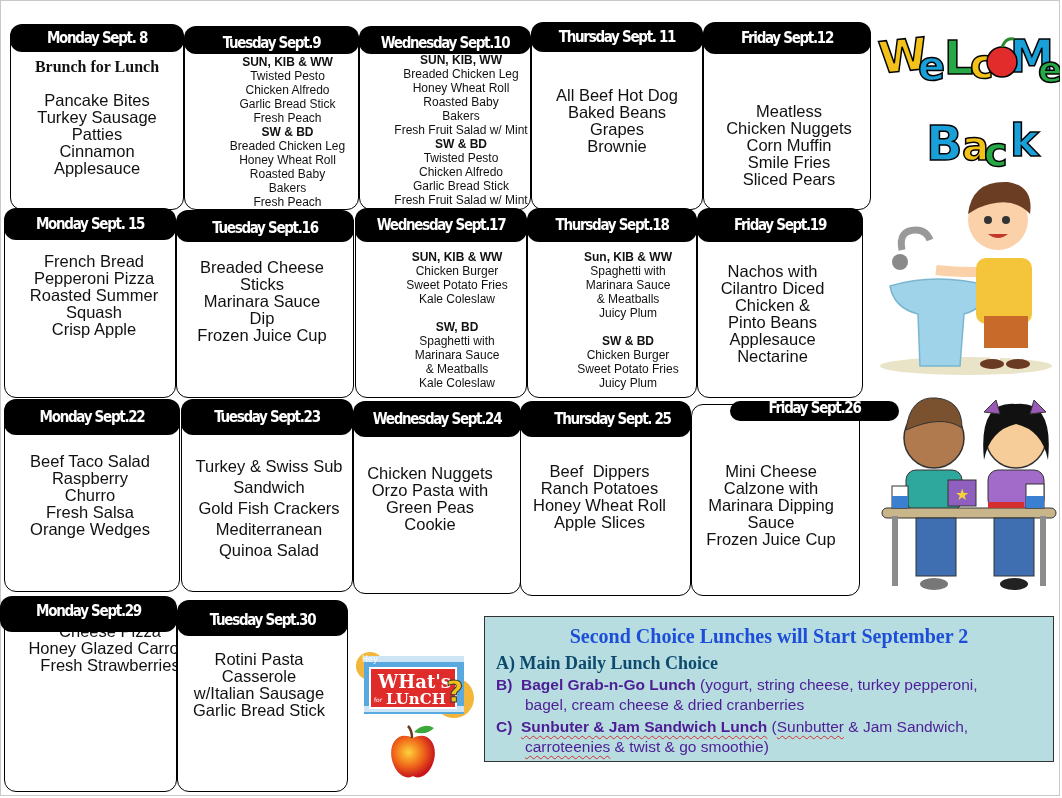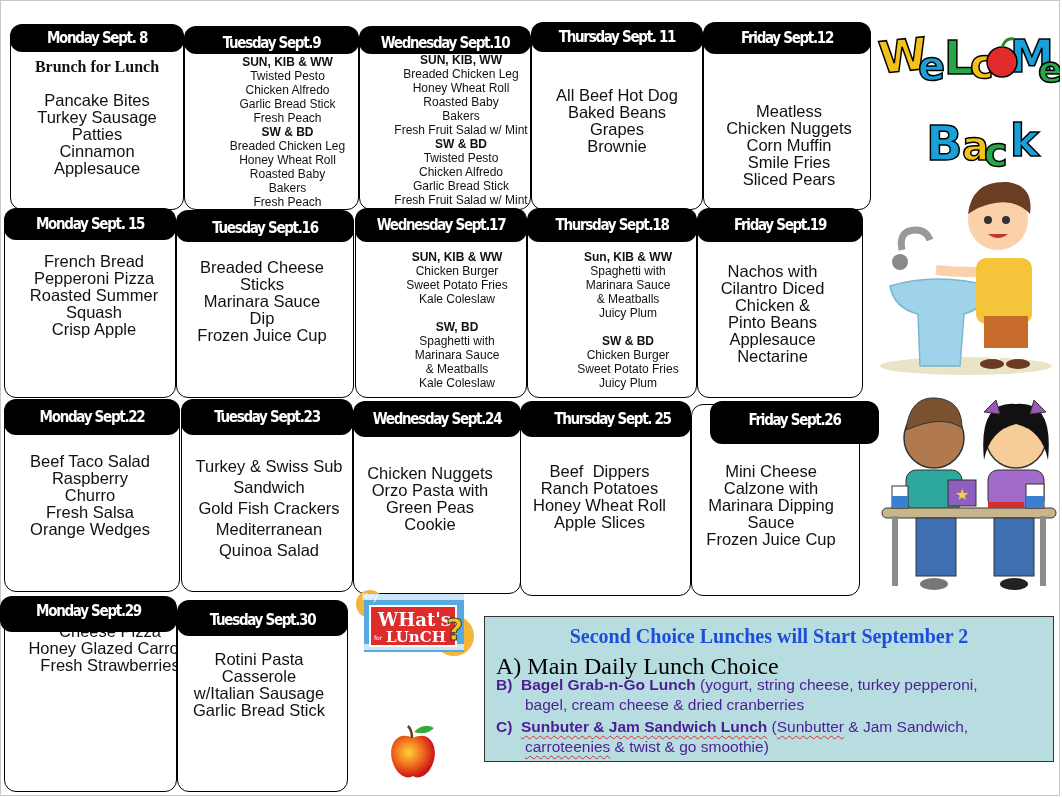--- a/index.html
+++ b/index.html
@@ -43,21 +43,21 @@
   .info-box {
     position: absolute; left: 484px; top: 616px; width: 570px; height: 146px;
     background: #b7dde1; border: 1px solid #333; box-sizing: border-box;
   }
   .info-title {
     position: absolute; left: 0; right: 0; top: 8px; text-align: center;
     font-family: "Liberation Serif", serif; font-weight: bold; font-size: 20px; color: #1d4ed8;
   }
   .info-a {
     position: absolute; left: 11px; top: 36px;
-    font-family: "Liberation Serif", serif; font-weight: normal; font-size: 24px; color: #000000;
+    font-family: "Liberation Serif", serif; font-weight: bold; font-size: 18px; color: #0c4a6e;
   }
   .info-line {
     position: absolute; left: 11px; font-size: 15.5px; color: #4c1d95; line-height: 20px;
   }
   .info-line b { font-weight: bold; }
   .info-line .cont { padding-left: 29px; display: block; }
   .spell { text-decoration: underline wavy #d03030; text-decoration-thickness: 1px; text-underline-offset: 3px; }
 </style>
 </head>
 <body>
@@ -247,21 +247,21 @@
     <span style="left:14px;">Thursday Sept. 25</span>
   </div>
 <div class="menu" style="left:514px;width:171px;top:463px;right:auto;">
   <div style="white-space:pre;">Beef  Dippers</div>
   <div>Ranch Potatoes</div>
   <div>Honey Wheat Roll</div>
   <div>Apple Slices</div>
 </div>
 
 <div class="cell" style="left:691px;top:404px;width:169px;height:192px;"></div>
-<div class="cell-head-wrap" style="left:710px;top:401px;width:169px;height:43px;">
+<div class="cell-head-wrap" style="left:730px;top:401px;width:169px;height:20px;">
     <span style="bottom:6px;">Friday Sept.26</span>
   </div>
 <div class="menu" style="left:688px;width:166px;top:463px;right:auto;">
   <div>Mini Cheese</div>
   <div>Calzone with</div>
   <div>Marinara Dipping</div>
   <div>Sauce</div>
   <div>Frozen Juice Cup</div>
 </div>
 
@@ -346,21 +346,21 @@
     <rect x="16" y="96" width="16" height="22" fill="#fff" stroke="#333"></rect>
     <rect x="16" y="106" width="16" height="12" fill="#3a7fd0"></rect>
     <rect x="150" y="94" width="18" height="24" fill="#fff" stroke="#333"></rect>
     <rect x="150" y="106" width="18" height="12" fill="#3a7fd0"></rect>
     <rect x="112" y="112" width="36" height="6" fill="#d32f2f"></rect>
     <ellipse cx="58" cy="194" rx="14" ry="6" fill="#777"></ellipse>
     <ellipse cx="138" cy="194" rx="14" ry="6" fill="#222"></ellipse>
   </svg>
 </div>
 
-<div class="art" style="left:356px;top:578px;width:120px;height:80px;text-align:right;">
+<div class="art" style="left:356px;top:640px;width:120px;height:80px;text-align:right;">
   <svg width="120" height="80" viewBox="0 0 120 80">
     <circle cx="98" cy="58" r="20" fill="#f2b63a"></circle>
     <circle cx="14" cy="26" r="14" fill="#f2b63a"></circle>
     <rect x="8" y="16" width="100" height="58" fill="#5aa8e0"></rect>
     <g fill="#ffffff" opacity="0.7">
       <rect x="8" y="16" width="100" height="6"></rect>
       <rect x="8" y="66" width="100" height="6"></rect>
     </g>
     <rect x="14" y="28" width="86" height="40" fill="#e02b2b" stroke="#fff" stroke-width="2"></rect>
     <text x="6" y="22" font-size="8" fill="#fff" font-family="DejaVu Sans, sans-serif">Hey</text>

